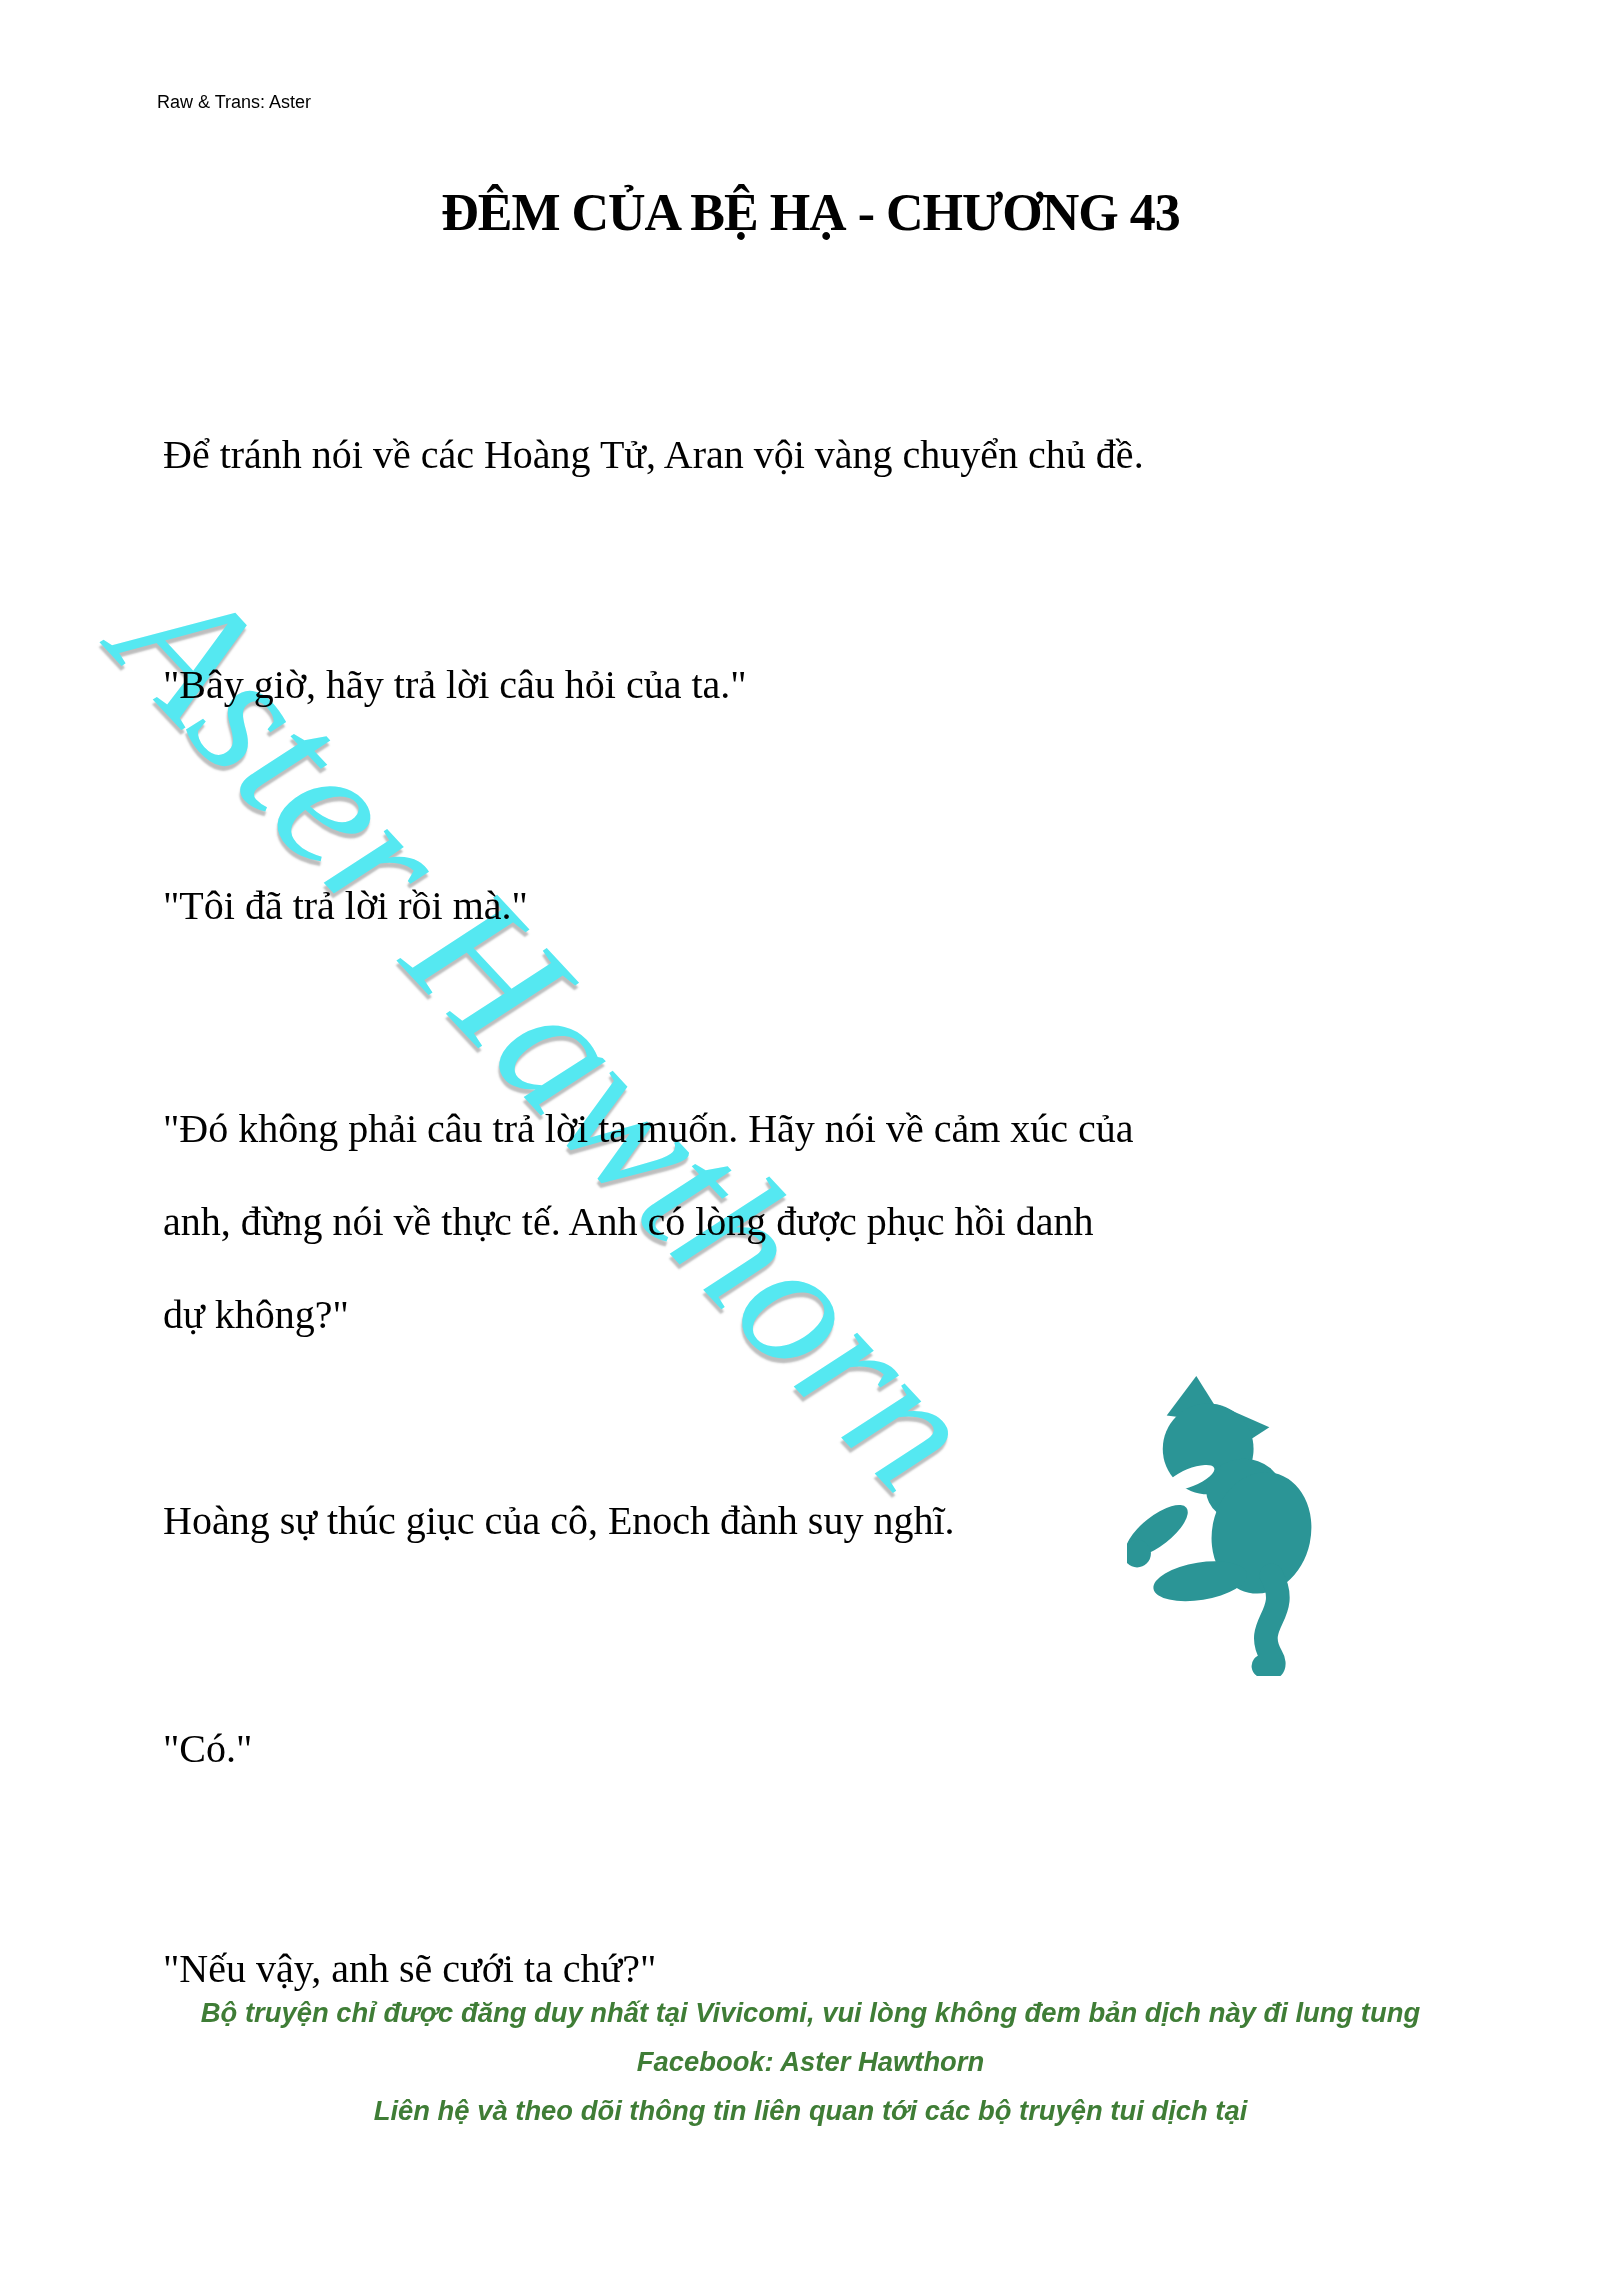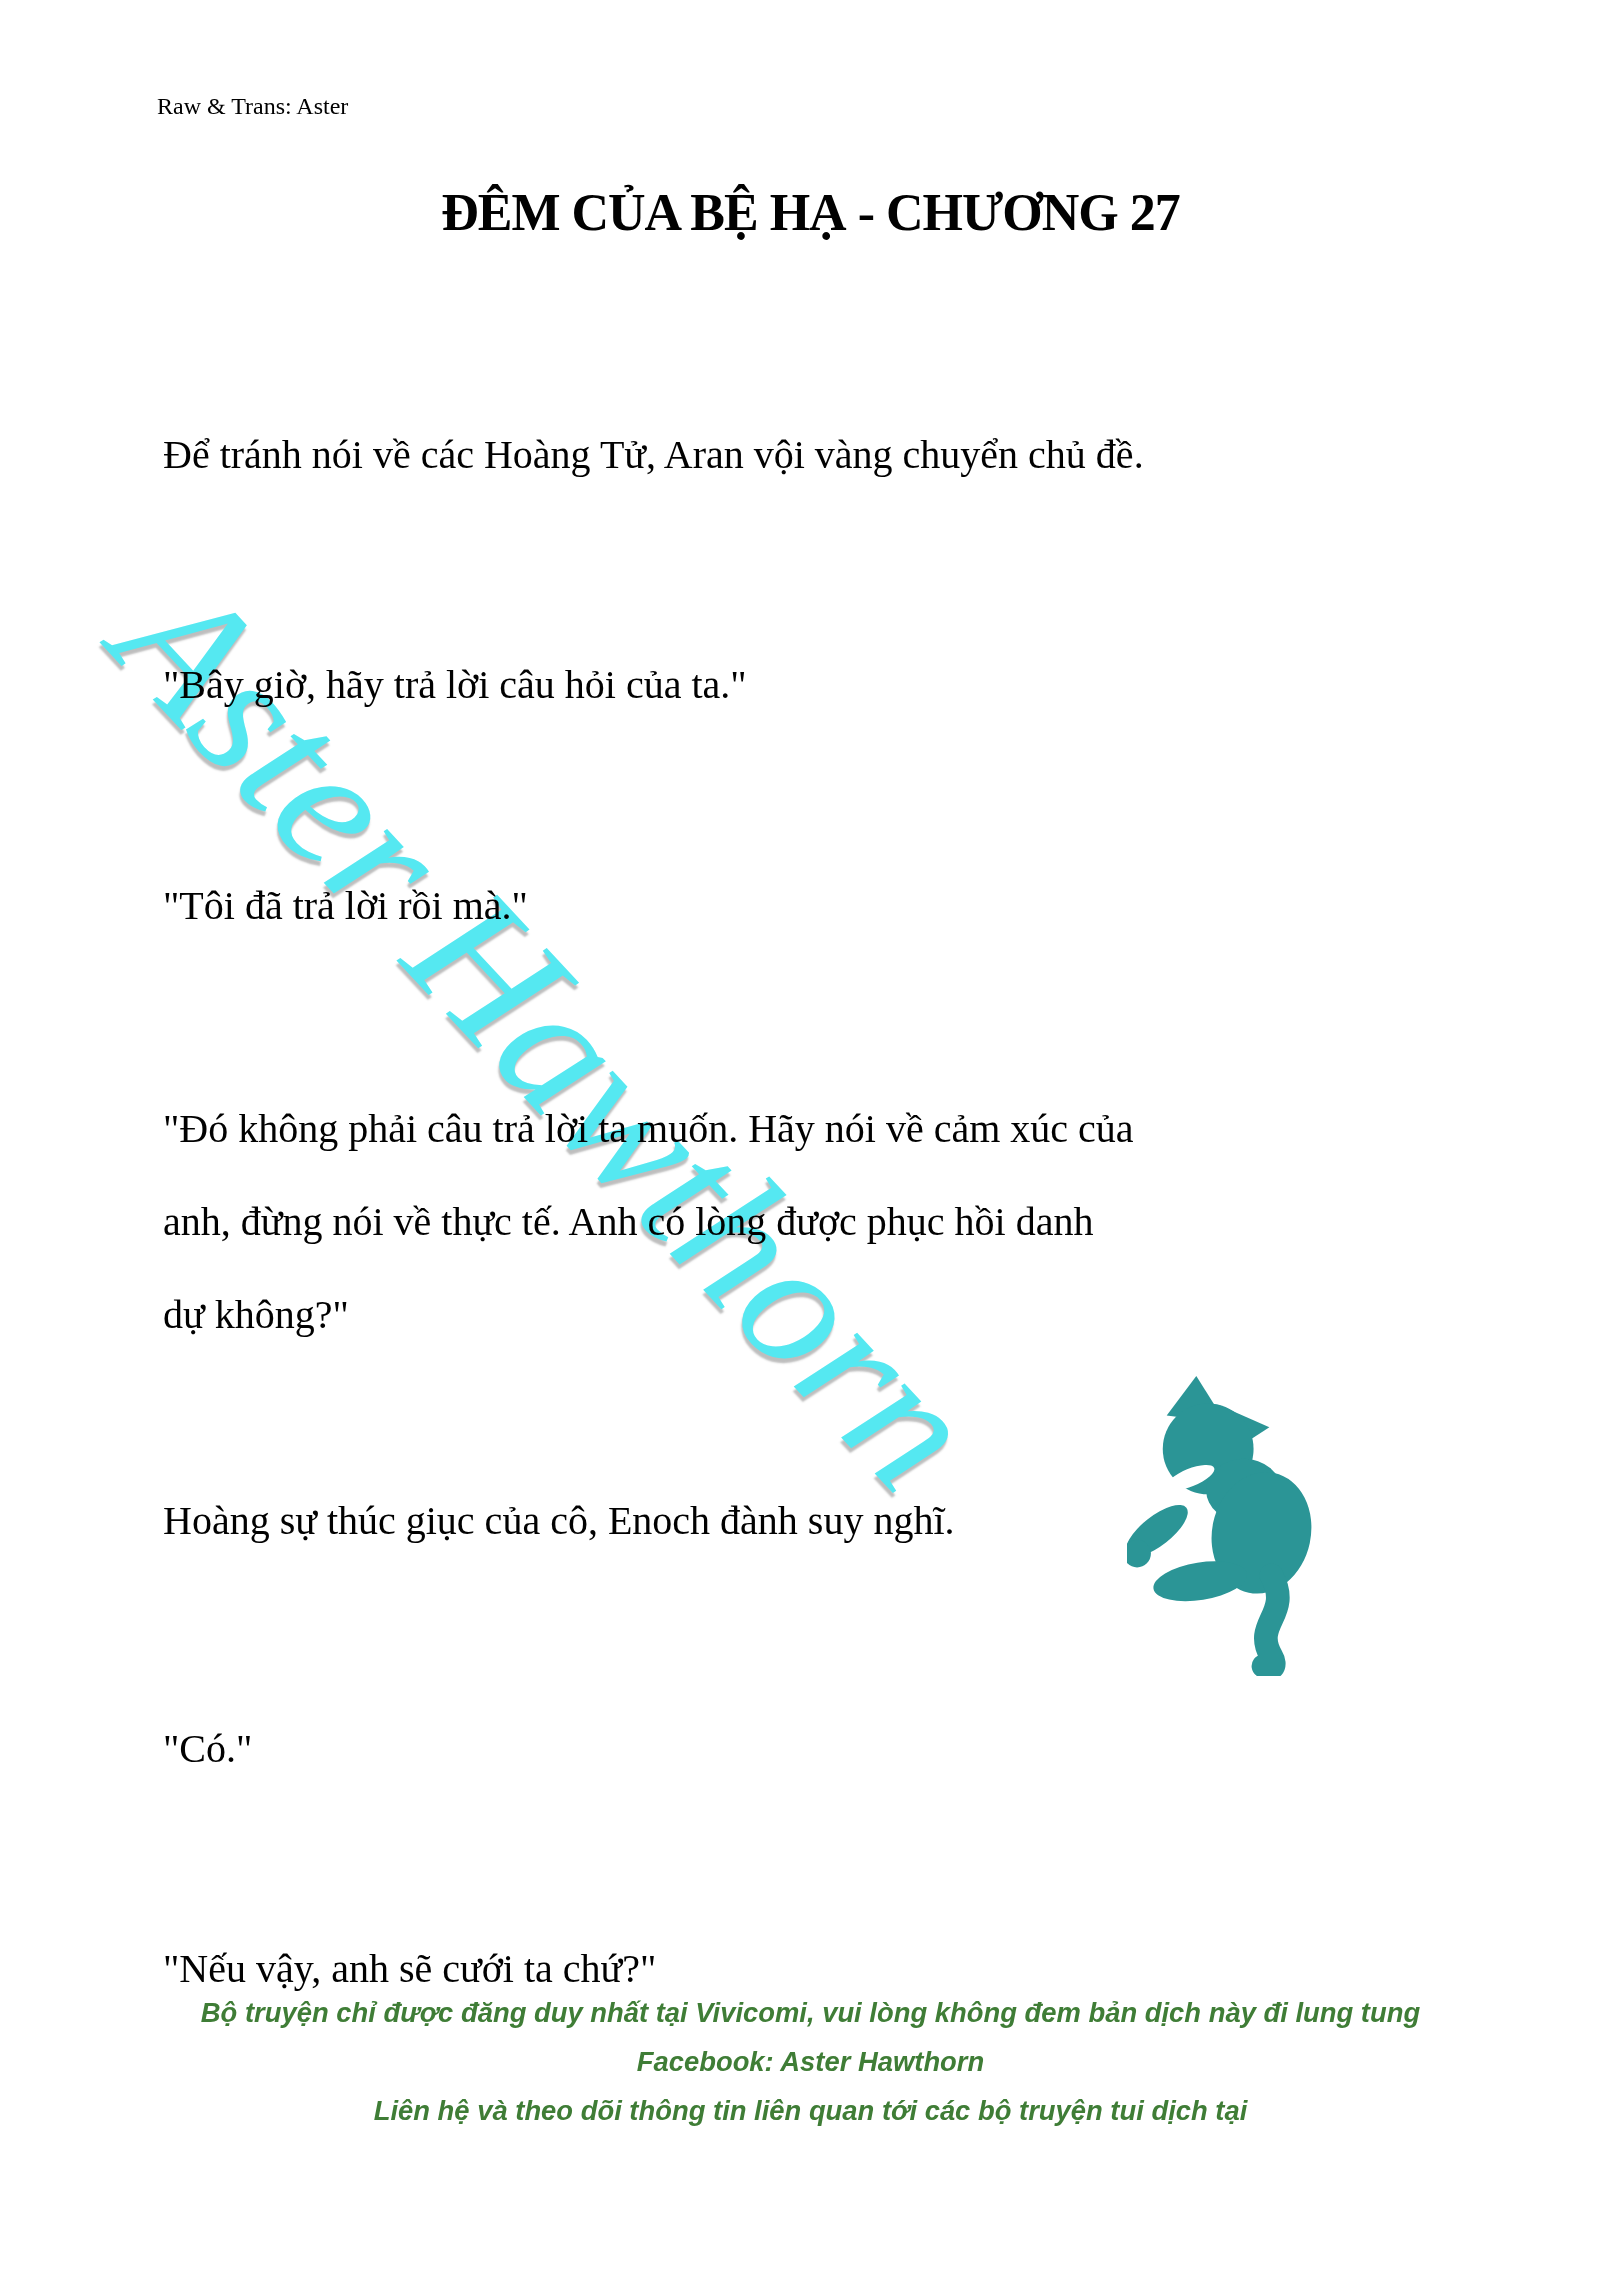--- a/index.html
+++ b/index.html
@@ -13,22 +13,22 @@
     height: 2293px;
     overflow: hidden;
     background: var(--color-background, #ffffff);
     font-family: "Liberation Serif", "DejaVu Serif", serif;
     color: var(--color-text, #000);
   }
   .header-note {
     position: absolute;
     top: 90px;
     left: 157px;
-    font-family: Liberation Serif, serif;
-    font-size: 24px;
+    font-family: Liberation Sans, sans-serif;
+    font-size: 18px;
     line-height: 1.4;
     z-index: 2;
   }
   .title {
     position: absolute;
     top: 174px;
     left: 0;
     width: 100%;
     margin: 0;
     text-align: center;
@@ -93,21 +93,21 @@
     z-index: 2;
   }
 </style>
 </head>
 <body>
 
 <div class="page">
 
   <div class="header-note">Raw &amp; Trans: Aster</div>
 
-  <h1 class="title">ĐÊM CỦA BỆ HẠ - CHƯƠNG 27</h1>
+  <h1 class="title">ĐÊM CỦA BỆ HẠ - CHƯƠNG 43</h1>
 
   <div class="watermark">Aster Hawthorn</div>
 
   <div class="para p1">
     <span class="line">Để tránh nói về các Hoàng Tử, Aran vội vàng chuyển chủ đề.</span>
   </div>
 
   <div class="para p2">
     <span class="line">"Bây giờ, hãy trả lời câu hỏi của ta."</span>
   </div>

